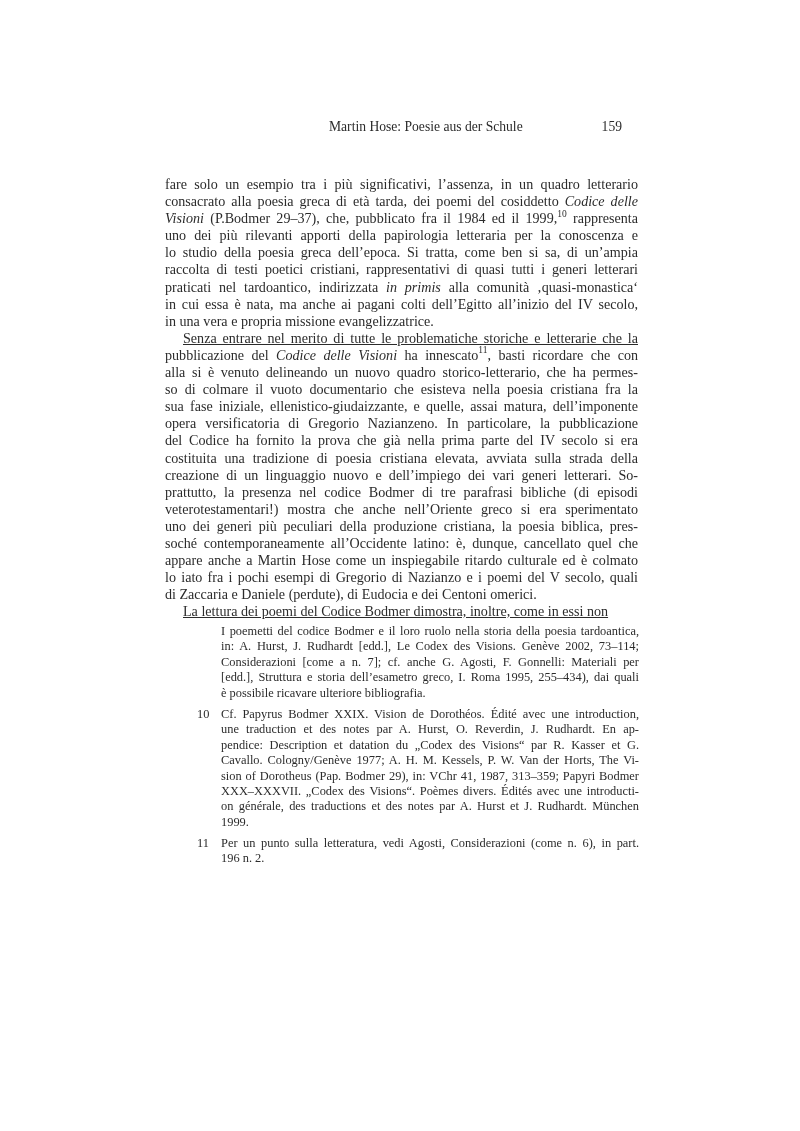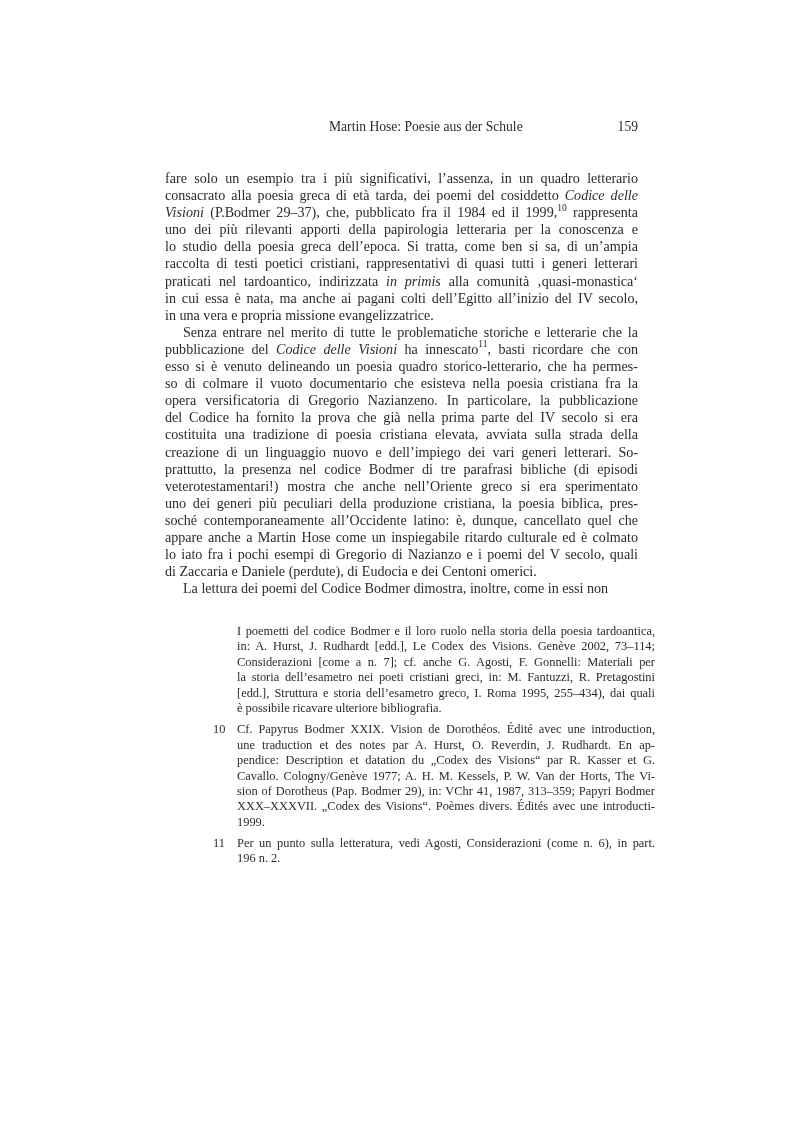--- a/index.html
+++ b/index.html
@@ -29,54 +29,55 @@
       font-size: 13.6px;
       line-height: 18px;
     }
     .running-head .title {
       position: absolute;
       left: 164px;
       white-space: nowrap;
     }
     .running-head .pageno {
       position: absolute;
-      right: 0;
+      right: 16px;
     }
     .body-text {
       position: absolute;
-      top: 170px;
+      top: 176px;
       left: 165px;
       width: 473px;
       font-family: "Liberation Serif", serif;
       font-size: 14.1px;
       line-height: 17.1px;
     }
     .line {
       display: block;
       white-space: nowrap;
       text-align: justify;
       text-align-last: justify;
       height: 17.1px;
     }
     .line.last {
       text-align-last: left;
     }
     .line.indent {
       padding-left: 18px;
+      text-decoration: underline;
     }
     sup {
       font-size: 9.5px;
       line-height: 0;
       position: relative;
       top: -1px;
     }
     .footnotes {
       position: absolute;
       top: 624px;
-      left: 207px;
+      left: 191px;
       width: 448px;
       font-family: "Liberation Serif", serif;
       font-size: 12.4px;
       line-height: 15.4px;
     }
     .fn {
       position: relative;
       padding-left: 30px;
       margin-bottom: 6px;
     }
@@ -118,22 +119,23 @@
         <span class="line">uno dei più rilevanti apporti della papirologia letteraria per la conoscenza e</span>
         <span class="line">lo studio della poesia greca dell’epoca. Si tratta, come ben si sa, di un’ampia</span>
         <span class="line">raccolta di testi poetici cristiani, rappresentativi di quasi tutti i generi letterari</span>
         <span class="line">praticati nel tardoantico, indirizzata <i>in primis</i> alla comunità ‚quasi-monastica‘</span>
         <span class="line">in cui essa è nata, ma anche ai pagani colti dell’Egitto all’inizio del IV secolo,</span>
         <span class="line last">in una vera e propria missione evangelizzatrice.</span>
       </div>
       <div>
         <span class="line indent">Senza entrare nel merito di tutte le problematiche storiche e letterarie che la</span>
         <span class="line">pubblicazione del <i>Codice delle Visioni</i> ha innescato<sup>11</sup>, basti ricordare che con</span>
-        <span class="line">esso si è venuto delineando un poesia quadro storico-letterario, che ha permes-</span>
+        <span class="line">alla si è venuto delineando un nuovo quadro storico-letterario, che ha permes-</span>
         <span class="line">so di colmare il vuoto documentario che esisteva nella poesia cristiana fra la</span>
+        <span class="line">sua fase iniziale, ellenistico-giudaizzante, e quelle, assai matura, dell’imponente</span>
         <span class="line">opera versificatoria di Gregorio Nazianzeno. In particolare, la pubblicazione</span>
         <span class="line">del Codice ha fornito la prova che già nella prima parte del IV secolo si era</span>
         <span class="line">costituita una tradizione di poesia cristiana elevata, avviata sulla strada della</span>
         <span class="line">creazione di un linguaggio nuovo e dell’impiego dei vari generi letterari. So-</span>
         <span class="line">prattutto, la presenza nel codice Bodmer di tre parafrasi bibliche (di episodi</span>
         <span class="line">veterotestamentari!) mostra che anche nell’Oriente greco si era sperimentato</span>
         <span class="line">uno dei generi più peculiari della produzione cristiana, la poesia biblica, pres-</span>
         <span class="line">soché contemporaneamente all’Occidente latino: è, dunque, cancellato quel che</span>
         <span class="line">appare anche a Martin Hose come un inspiegabile ritardo culturale ed è colmato</span>
         <span class="line">lo iato fra i pochi esempi di Gregorio di Nazianzo e i poemi del V secolo, quali</span>
@@ -142,32 +144,32 @@
       <div>
         <span class="line indent last">La lettura dei poemi del Codice Bodmer dimostra, inoltre, come in essi non</span>
       </div>
     </div>
 
   <div class="footnotes" id="footnotes">
       <div class="fn continued">
         <span class="fnline">I poemetti del codice Bodmer e il loro ruolo nella storia della poesia tardoantica,</span>
         <span class="fnline">in: A. Hurst, J. Rudhardt [edd.], Le Codex des Visions. Genève 2002, 73–114;</span>
         <span class="fnline">Considerazioni [come a n. 7]; cf. anche G. Agosti, F. Gonnelli: Materiali per</span>
-        <span class="fnline">la storia dell’esametro nei poeti cristiani greci, in: M. Fantuzzi, R. Pretagostini</span>
         <span class="fnline">[edd.], Struttura e storia dell’esametro greco, I. Roma 1995, 255–434), dai quali</span>
         <span class="fnline last">è possibile ricavare ulteriore bibliografia.</span>
       </div>
       <div class="fn">
         <span class="fn-num">10</span>
         <span class="fnline">Cf. Papyrus Bodmer XXIX. Vision de Dorothéos. Édité avec une introduction,</span>
         <span class="fnline">une traduction et des notes par A. Hurst, O. Reverdin, J. Rudhardt. En ap-</span>
         <span class="fnline">pendice: Description et datation du „Codex des Visions“ par R. Kasser et G.</span>
         <span class="fnline">Cavallo. Cologny/Genève 1977; A. H. M. Kessels, P. W. Van der Horts, The Vi-</span>
         <span class="fnline">sion of Dorotheus (Pap. Bodmer 29), in: VChr 41, 1987, 313–359; Papyri Bodmer</span>
         <span class="fnline">XXX–XXXVII. „Codex des Visions“. Poèmes divers. Édités avec une introducti-</span>
+        <span class="fnline">on générale, des traductions et des notes par A. Hurst et J. Rudhardt. München</span>
         <span class="fnline last">1999.</span>
       </div>
       <div class="fn">
         <span class="fn-num">11</span>
         <span class="fnline">Per un punto sulla letteratura, vedi Agosti, Considerazioni (come n. 6), in part.</span>
         <span class="fnline last">196 n. 2.</span>
       </div>
     </div>
 
 </div>

